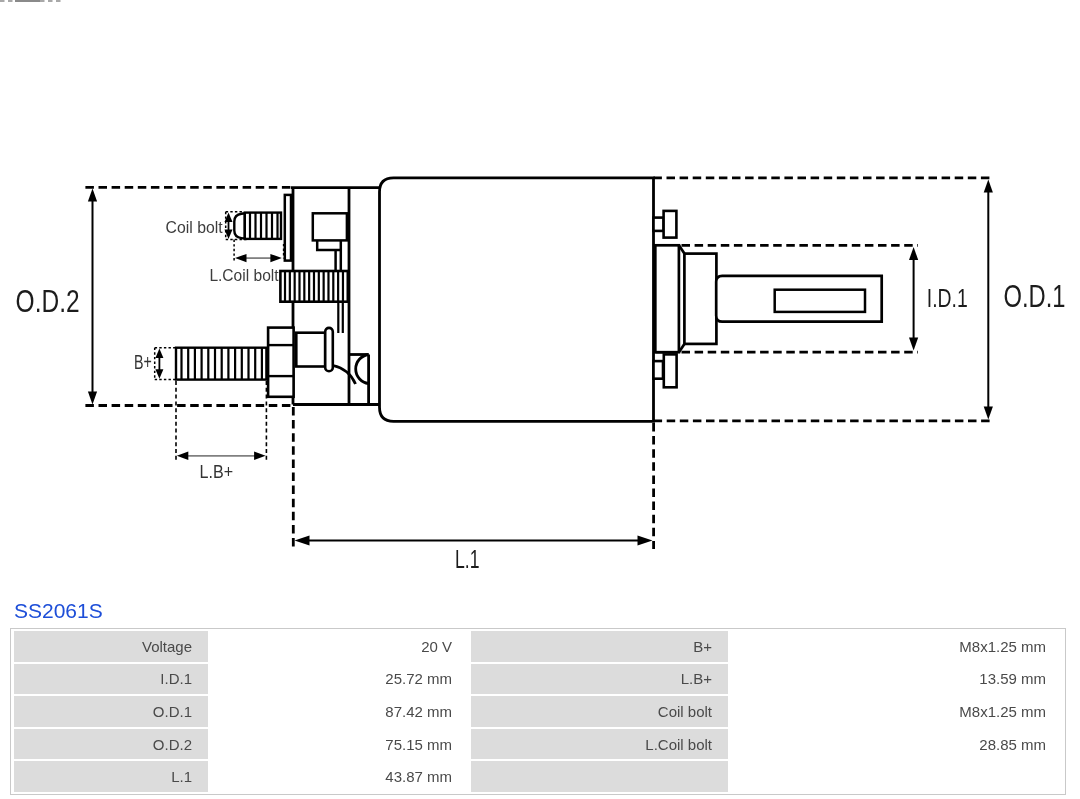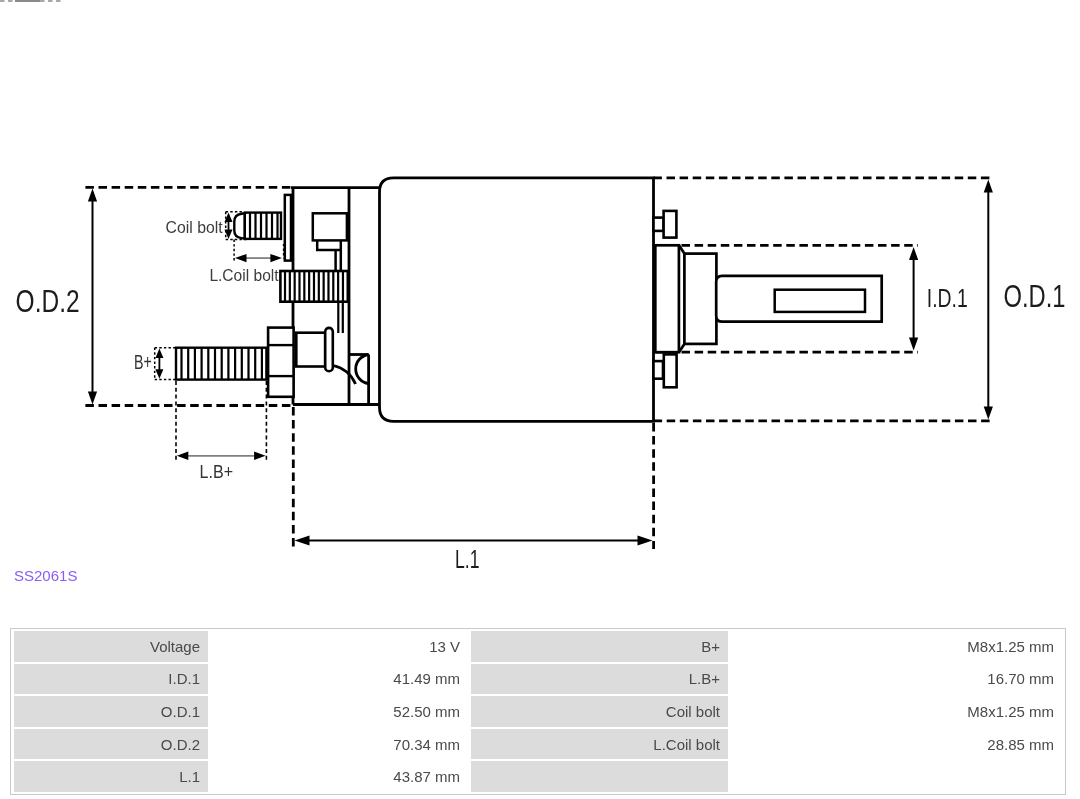--- a/index.html
+++ b/index.html
@@ -1,20 +1,20 @@
 <!DOCTYPE html>
 <html><head>
 <meta charset="utf-8">
 <style>
   html,body{margin:0;padding:0;background:#fff;width:1080px;height:799px;overflow:hidden;}
   body{font-family:"Liberation Sans",sans-serif;position:relative;}
   #diagram{position:absolute;left:0;top:0;}
-  #title{position:absolute;left:14px;top:567px;font-size:15px;color:#8b5cf6;}
+  #title{position:absolute;left:14px;top:599px;font-size:21px;color:#1d4ed8;}
   #tbl{position:absolute;left:10px;top:628px;border-collapse:separate;border-spacing:3px 2px;border:1px solid #c9c9c9;table-layout:fixed;font-size:15px;color:#4a4a4a;}
-  #tbl td{height:30.6px;padding:0 8px 0 0;text-align:right;overflow:hidden;white-space:nowrap;}
+  #tbl td{height:30.6px;padding:0 16px 0 0;text-align:right;overflow:hidden;white-space:nowrap;}
   #tbl td.g{background:#dcdcdc;}
 </style>
 </head>
 <body>
 <svg id="diagram" width="1080" height="599" viewBox="0 0 1080 599" xmlns="http://www.w3.org/2000/svg">
 
   <line x1="0" y1="1" x2="63" y2="1" stroke="#a8a8a8" stroke-width="2" stroke-dasharray="4.5 3.5"></line>
   <line x1="15" y1="1" x2="40" y2="1" stroke="#8a8a8a" stroke-width="2"></line>
 
   <line x1="513" y1="299.5" x2="582" y2="299.5" stroke="#c4c4cc" stroke-width="1.2" stroke-dasharray="2 2.4"></line>
@@ -183,39 +183,39 @@
 <table id="tbl">
   <colgroup>
       <col style="width:194px">
       <col style="width:257px">
       <col style="width:257px">
       <col style="width:331px">
     </colgroup>
   <tbody>
       <tr>
         <td class="g">Voltage</td>
-        <td>13 V</td>
+        <td>20 V</td>
         <td class="g">B+</td>
         <td>M8x1.25 mm</td>
       </tr>
   <tr>
         <td class="g">I.D.1</td>
-        <td>41.49 mm</td>
+        <td>25.72 mm</td>
         <td class="g">L.B+</td>
-        <td>16.70 mm</td>
+        <td>13.59 mm</td>
       </tr>
   <tr>
         <td class="g">O.D.1</td>
-        <td>52.50 mm</td>
+        <td>87.42 mm</td>
         <td class="g">Coil bolt</td>
         <td>M8x1.25 mm</td>
       </tr>
   <tr>
         <td class="g">O.D.2</td>
-        <td>70.34 mm</td>
+        <td>75.15 mm</td>
         <td class="g">L.Coil bolt</td>
         <td>28.85 mm</td>
       </tr>
   <tr>
         <td class="g">L.1</td>
         <td>43.87 mm</td>
         <td class="g"></td>
         <td></td>
       </tr>
 </tbody>

